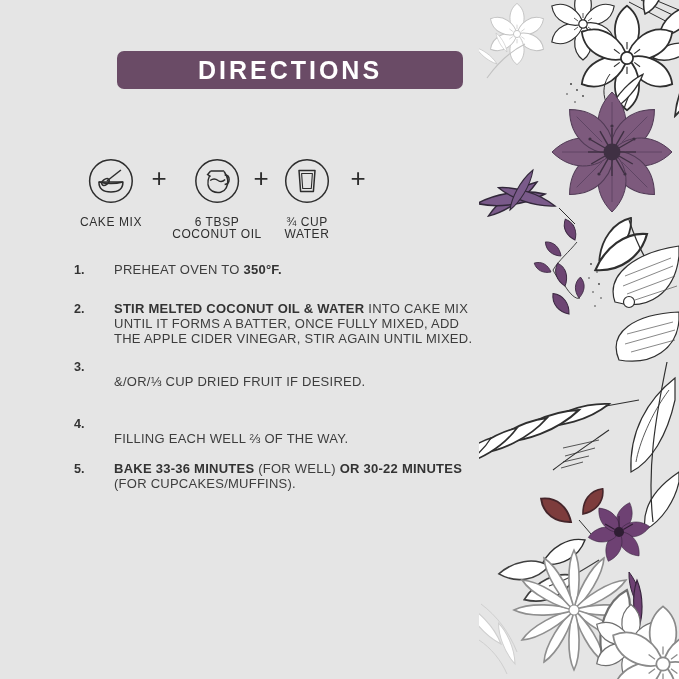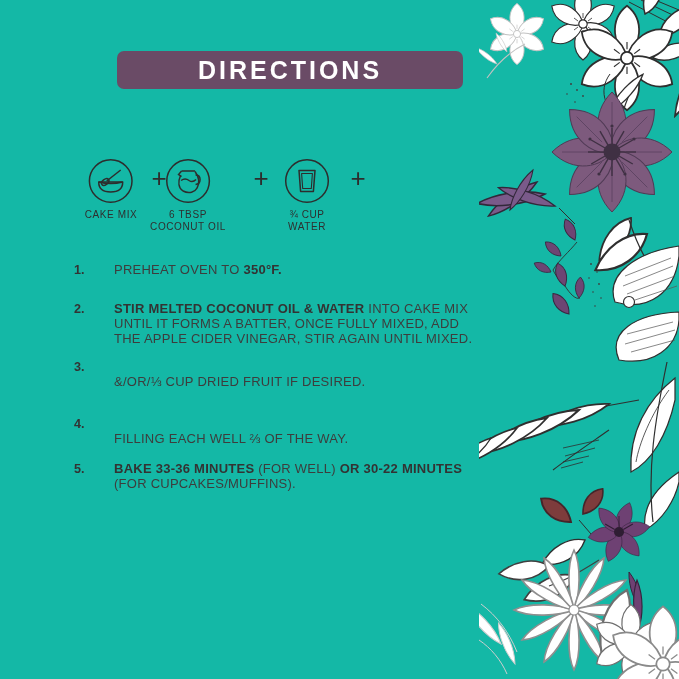--- a/index.html
+++ b/index.html
@@ -1,25 +1,25 @@
 <!DOCTYPE html>
 <html><head>
 <meta charset="utf-8">
 <style>
   html,body{margin:0;padding:0;background:#fff;}
-  .page{position:relative;width:679px;height:679px;background:#14b8a6;overflow:hidden;
+  .page{position:relative;width:679px;height:679px;background:#e5e5e5;overflow:hidden;
         font-family:"Liberation Sans","DejaVu Sans",sans-serif;color:#3d3d3d;}
   
   .banner{position:absolute;left:117px;top:51px;width:346px;height:38px;
           background:#6a4b66;border-radius:7px;display:flex;align-items:center;justify-content:center;}
   .banner span{color:#fff;font-size:25px;font-weight:700;letter-spacing:3px;}
   
   .ing{position:absolute;top:158px;transform:translateX(-50%);text-align:center;}
   .ing svg.circ{display:block;margin:0 auto;}
-  .ing-label{margin-top:5px;font-size:10px;letter-spacing:.6px;color:#2f2f2f;font-weight:500;line-height:12px;white-space:nowrap;}
+  .ing-label{margin-top:12px;font-size:12px;letter-spacing:.6px;color:#2f2f2f;font-weight:500;line-height:12px;white-space:nowrap;}
   .ing-label .bld{font-weight:400;}
   .plus{position:absolute;top:165px;transform:translateX(-50%);font-size:26px;font-weight:300;color:#2d2d2d;line-height:26px;}
   
   .step{position:absolute;left:74px;width:412px;}
   .step .num{position:absolute;left:0;top:0;font-weight:700;font-size:12.6px;color:#333;}
   .step .txt{margin-left:40px;font-size:13px;line-height:14.8px;letter-spacing:.25px;white-space:pre-wrap;}
   .step .txt b{font-weight:700;color:#333;}
   .floral{position:absolute;right:0;top:0;pointer-events:none;}
 </style>
 </head>
@@ -39,21 +39,21 @@
       <line x1="19" y1="23" x2="33" y2="12"></line>
       <ellipse cx="17.5" cy="24" rx="4.2" ry="2.6" transform="rotate(-38 17.5 24)"></ellipse>
     </svg>
     <div class="ing-label">
       <div>CAKE MIX</div>
     </div>
   </div>
 
   <div class="plus" style="left:159px">+</div>
 
-  <div class="ing" style="left:188px">
+  <div class="ing" style="left:217px">
     <svg class="circ" width="46" height="46" viewBox="0 0 46 46" fill="none" stroke="#2d2d2d" stroke-width="1.5">
       <circle cx="23" cy="23" r="21.3"></circle>
       <path d="M16.5 13 H30"></path>
       <path d="M16.5 13 L13.5 16.5 L16.5 18.5"></path>
       <path d="M15.5 17.5 C12.5 24 13.5 30 18 33 C24 36.2 30 34 32 30 C35 25 33.5 18.5 30 13.5"></path>
       <path d="M30.5 17 C36.5 17 36.5 25.5 30.5 26.5"></path>
       <path d="M16 22.5 Q20 19.5 24 22.5 Q27.5 25 31 21.5"></path>
     </svg>
     <div class="ing-label">
       <div>6 TBSP</div>

